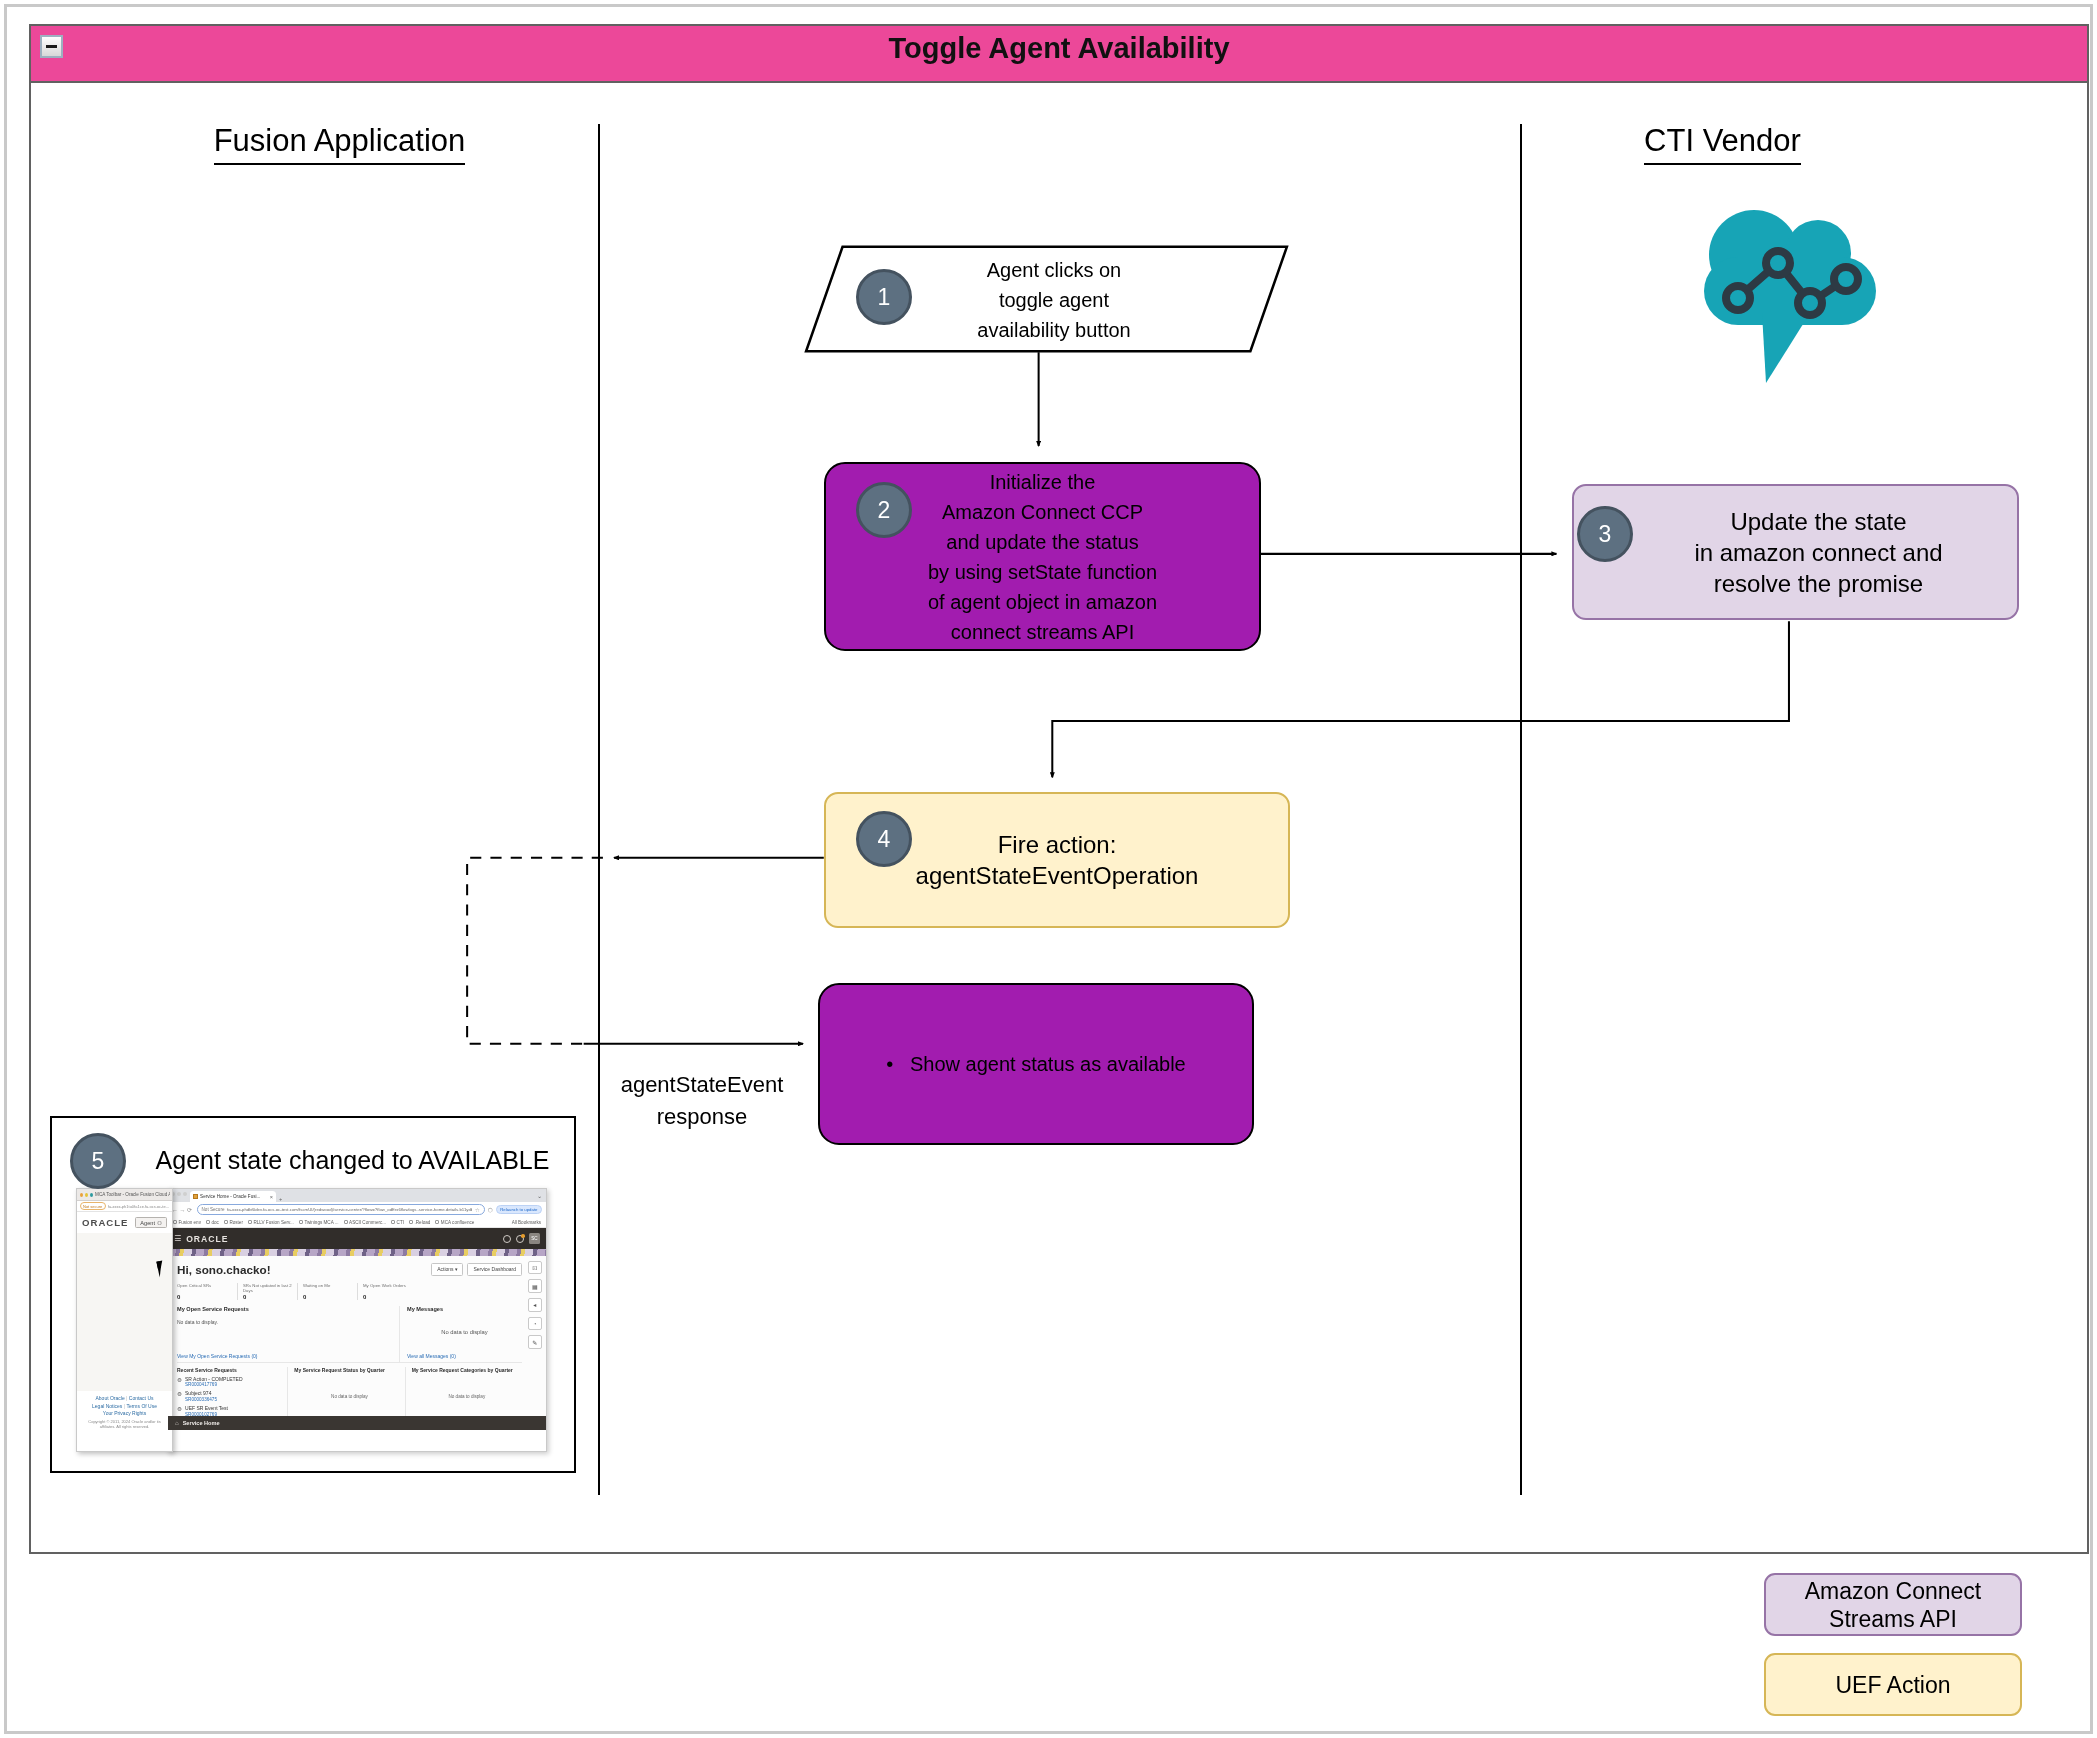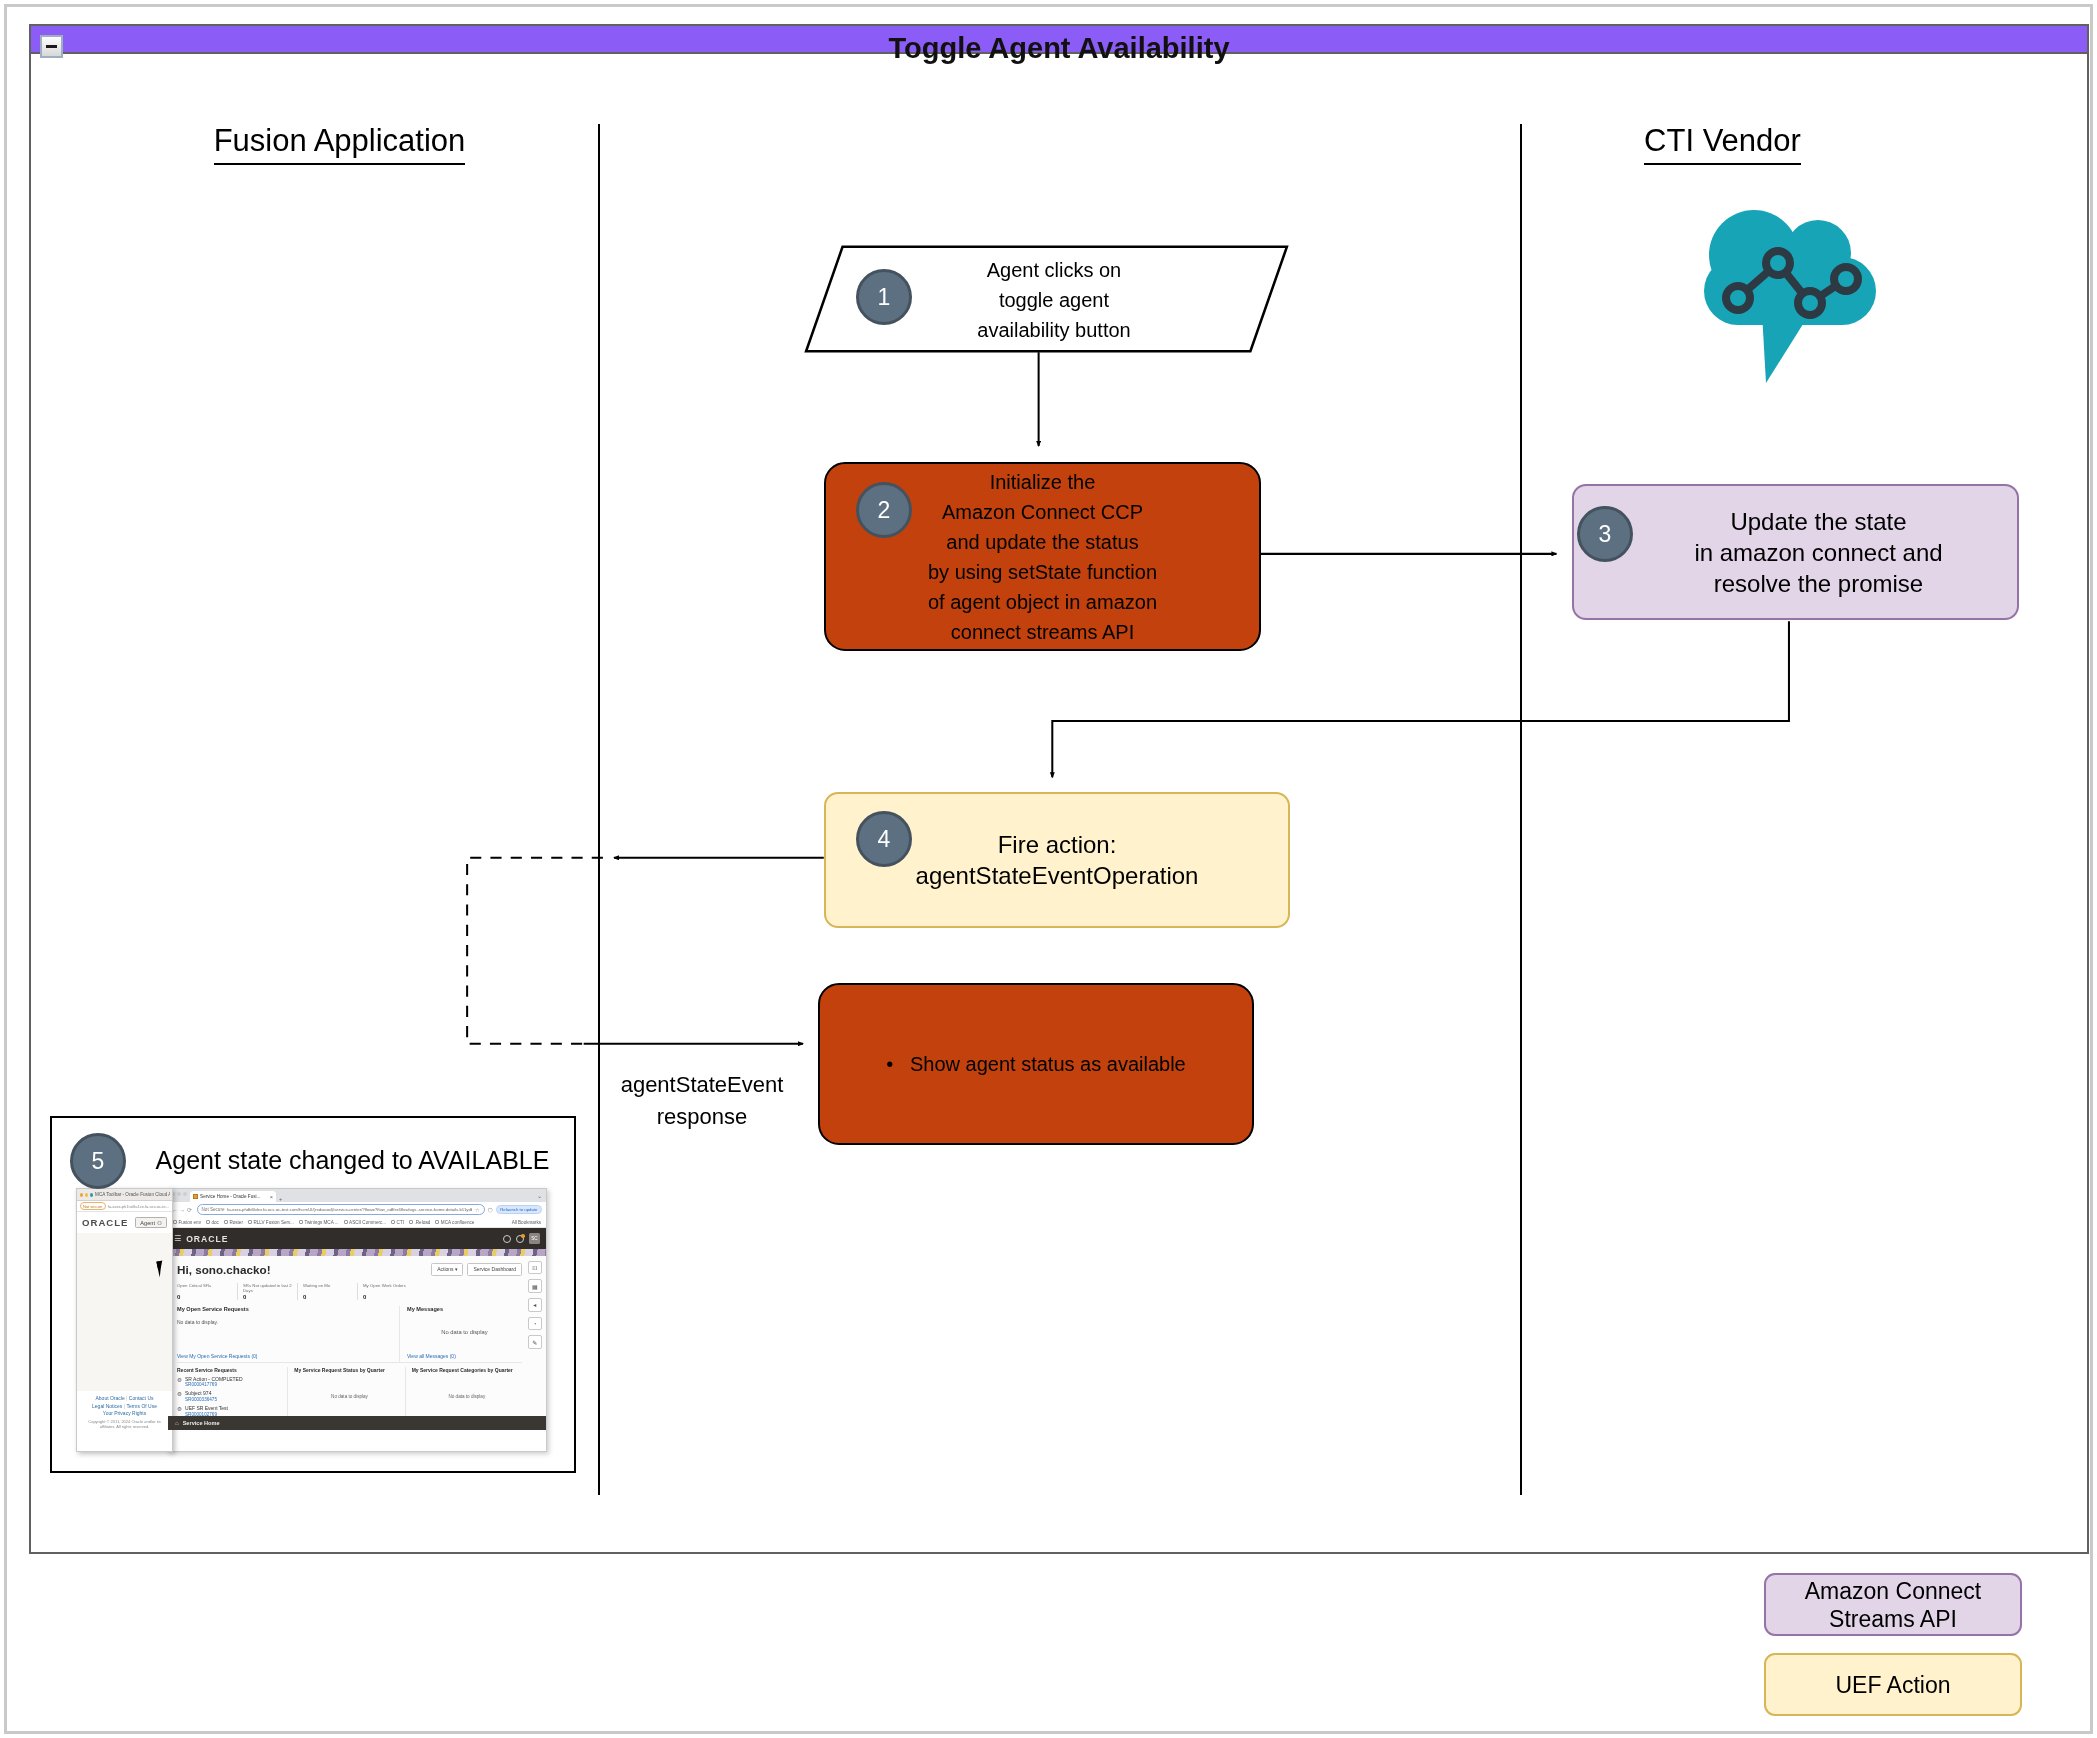--- a/index.html
+++ b/index.html
@@ -4,41 +4,41 @@
 <style>
   * { margin:0; padding:0; box-sizing:border-box; }
   html,body { width:2097px; height:1738px; background:#ffffff; overflow:hidden;
               font-family:"Liberation Sans","DejaVu Sans",sans-serif; }
   #stage { position:absolute; left:0; top:0; width:2097px; height:1738px; }
   .outer-border { position:absolute; inset:4px; border:3.5px solid #c9c9c9; }
 
   
   .frame { position:absolute; left:29px; top:24px; width:2060px; height:1530px;
            border:2px solid #616161; background:#ffffff; }
-  .titlebar { position:absolute; left:0; top:0; width:100%; height:28px; background:#8b5cf6;
+  .titlebar { position:absolute; left:0; top:0; width:100%; height:57px; background:#ec4899;
               border-bottom:2px solid #616161; }
   .title { position:absolute; left:0; top:0; width:100%; height:44px; display:flex;
            align-items:center; justify-content:center; font-size:29px; font-weight:bold; color:#111; }
   .collapse-btn { position:absolute; left:9px; top:9px; width:23px; height:23px;
                   border:2.5px solid #9db0c0; background:linear-gradient(#fefefe,#d8d8d8);
                   display:flex; align-items:center; justify-content:center; cursor:pointer; }
   .collapse-btn .dash { width:11px; height:3px; background:#1a1a1a; }
 
   
   .lane-header { position:absolute; text-align:center; font-size:31px; color:#000; }
   .lane-header span { display:inline-block; border-bottom:2.5px solid #000; padding-bottom:4px; }
   .lane-divider { position:absolute; width:1.5px; background:#000; }
 
   
   .node-text { font-size:20px; line-height:30px; color:#000; text-align:center; }
   .node-text.bold { font-weight:normal; font-size:24px; line-height:31px; }
   .badge { position:absolute; width:56px; height:56px; border-radius:50%;
            background:#5d7081; border:3px solid #44525f; color:#fff;
            display:flex; align-items:center; justify-content:center; font-size:23px; z-index:3; }
-  .rbox { position:absolute; background:#c2410c; border:2px solid #000; border-radius:21px;
+  .rbox { position:absolute; background:#a21caf; border:2px solid #000; border-radius:21px;
           display:flex; align-items:center; justify-content:center; }
   .rbox.purple { background:#e1d5e7; border-color:#9673a6; border-radius:14px; }
   .rbox.yellow { background:#fff2cc; border-color:#d6b656; border-radius:14px; }
   .plain-label { position:absolute; font-size:22px; line-height:32px; text-align:center; color:#000; }
 
   .step5-box { position:absolute; left:50px; top:1116px; width:526px; height:357px;
                background:#fff; border:2.5px solid #000; }
 
   svg.overlay { position:absolute; left:0; top:0; width:2097px; height:1738px; pointer-events:none; }
 

